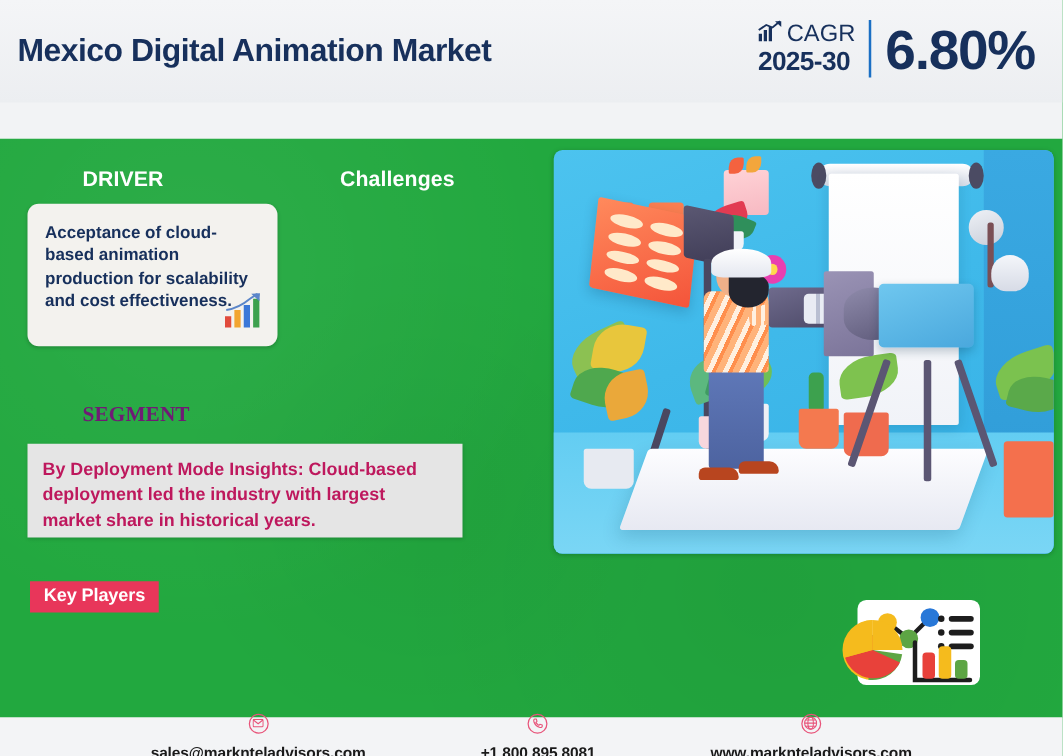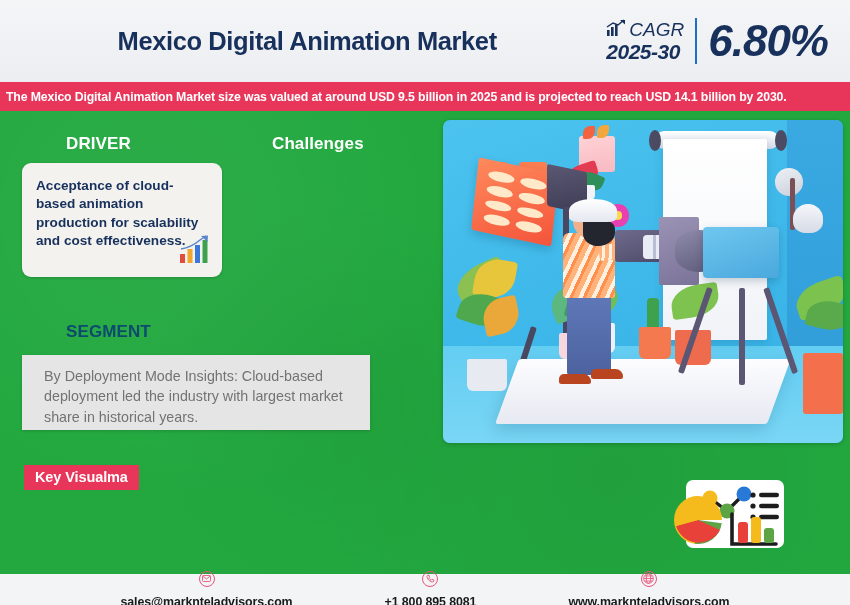--- a/index.html
+++ b/index.html
@@ -19,24 +19,24 @@
   .logo { width:130px; flex:0 0 auto; line-height:1; padding-top:2px; }
   .logo-main { font-size:26px; font-weight:bold; letter-spacing:-0.5px; }
   .logo-mark { color:#f58220; }
   .logo-n { color:#1a7fd4; }
   .logo-tel { color:#f58220; }
   .logo-sub {
     display:block; text-align:right; font-size:12.5px; font-weight:bold;
     color:#232323; margin-top:-3px; letter-spacing:0.2px;
   }
   .title {
-    flex:1 1 auto; text-align:center; font-size:25.5px; font-weight:bold;
+    flex:1 1 auto; font-size:25.5px; font-weight:bold;
     color:#17305c; letter-spacing:-0.4px; padding-right:6px; white-space:nowrap;
   }
-  .cagr-wrap { flex:0 0 auto; display:flex; align-items:center; gap:11px; padding-right:8px;font-style:italic; }
+  .cagr-wrap { flex:0 0 auto; display:flex; gap:11px; padding-right:8px; }
   .cagr-left { line-height:1.05; color:#17305c; text-align:left; }
   .cagr-top { display:flex; align-items:center; gap:3px; font-size:19px; font-weight:500; }
   .cagr-years { font-size:21px; font-weight:bold; letter-spacing:-0.5px; }
   .cagr-divider { width:2px; height:46px; background:#1b6fc4; }
   .cagr-value { font-size:44px; font-weight:bold; color:#17305c; letter-spacing:-1px; }
 
   
   .banner {
     position:absolute; left:0; top:82px; width:850px; height:29px;
     background:#e8365a; color:#ffffff;
@@ -54,40 +54,39 @@
     background:
       radial-gradient(circle at 18% 22%, rgba(255,255,255,.05), transparent 38%),
       radial-gradient(circle at 72% 78%, rgba(0,0,0,.05), transparent 42%),
       radial-gradient(circle at 40% 62%, rgba(0,0,0,.04), transparent 35%);
   }
 
   .sec-head {
     position:absolute; font-size:17px; font-weight:bold; letter-spacing:0.1px;margin-left:44px;
   }
   .sec-head.white { color:#ffffff; }
-  .sec-head.dark  { color:#0c4a6e; }
+  .sec-head.dark  { color:#701a75;font-family:Liberation Serif, serif; }
 
   .card {
     position:absolute; background:#f3f2ee; border-radius:9px;
     box-shadow:0 1px 3px rgba(0,0,0,.18);
   }
   .card-text {
     color:#17305c; font-weight:bold; font-size:13.6px; line-height:1.36;
     padding:14px 14px 0 14px;
   }
   .card-icon { position:absolute; right:10px; bottom:8px; }
 
   .segment-box {
     position:absolute; background:#e5e5e5;
     box-shadow:0 1px 3px rgba(0,0,0,.16);
   }
   .segment-text {
-    color:#737373; font-weight:normal; font-size:14.3px; line-height:1.42;
+    color:#be185d; font-weight:bold; font-size:14.3px; line-height:1.42;
     padding:11px 12px;
-    margin-left:10px;
   }
 
   .keyplayers-badge {
     position:absolute; background:#e8365a; color:#fff;
     font-size:14.5px; font-weight:bold; padding:4px 11px 5px 11px; letter-spacing:-0.1px;
   }
   .keyplayers-text {
     position:absolute; color:#ffffff; font-size:14.6px; line-height:1.42;
     width:510px; letter-spacing:-0.1px;
   }
@@ -282,21 +281,20 @@
           </span>
           <span>CAGR</span>
         </div>
         <div class="cagr-years">2025-30</div>
       </div>
       <div class="cagr-divider"></div>
       <div class="cagr-value">6.80%</div>
     </div>
   </div>
 
-  <div class="banner">The Mexico Digital Animation Market size was valued at around USD 9.5 billion in 2025 and is projected to reach USD 14.1 billion by 2030.</div>
 
   <div class="body-green">
     <div class="green-texture"></div>
   </div>
 
   <div class="sec-head white" style="left:22px; top:134px;">DRIVER</div>
   <div class="card" style="left:22px; top:163px; width:200px; height:114px;">
     <div class="card-text">Acceptance of cloud-based animation production for scalability and cost effectiveness.</div>
     <div class="card-icon">
       <svg width="34" height="30" viewBox="0 0 34 30">
@@ -310,21 +308,21 @@
     </div>
   </div>
 
   <div class="sec-head white" style="left:228px; top:134px;">Challenges</div>
 
   <div class="sec-head dark" style="left:22px; top:322px;">SEGMENT</div>
   <div class="segment-box" style="left:22px; top:355px; width:348px; height:75px;">
     <div class="segment-text">By Deployment Mode Insights: Cloud-based deployment led the industry with largest market share in historical years.</div>
   </div>
 
-  <div class="keyplayers-badge" style="left:24px; top:465px;">Key Visualma</div>
+  <div class="keyplayers-badge" style="left:24px; top:465px;">Key Players</div>
 
   <div class="hero">
     <div class="hero-backwall"></div>
     <div class="hero-floor"></div>
 
     <div class="wall-frame" style="left:9%; top:13%; width:7%; height:10%;"></div>
     <div class="wall-frame filled" style="left:19%; top:13%; width:7%; height:10%;"></div>
     <div class="hang-box"></div>
     <div class="plant-leaf" style="left:35%; top:2%; width:3%; height:4%; background:#f4623f;"></div>
     <div class="plant-leaf" style="left:38.5%; top:1.5%; width:3%; height:4%; background:#f3a63c;"></div>

